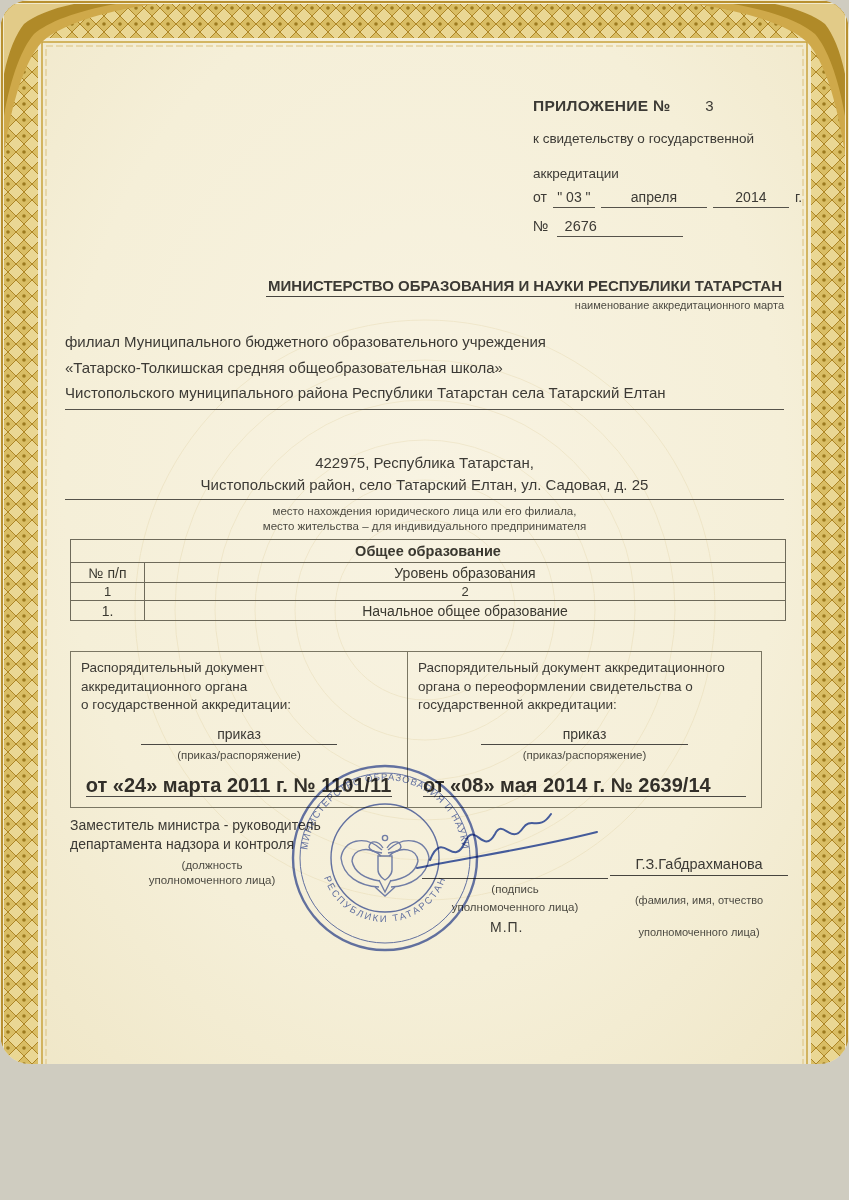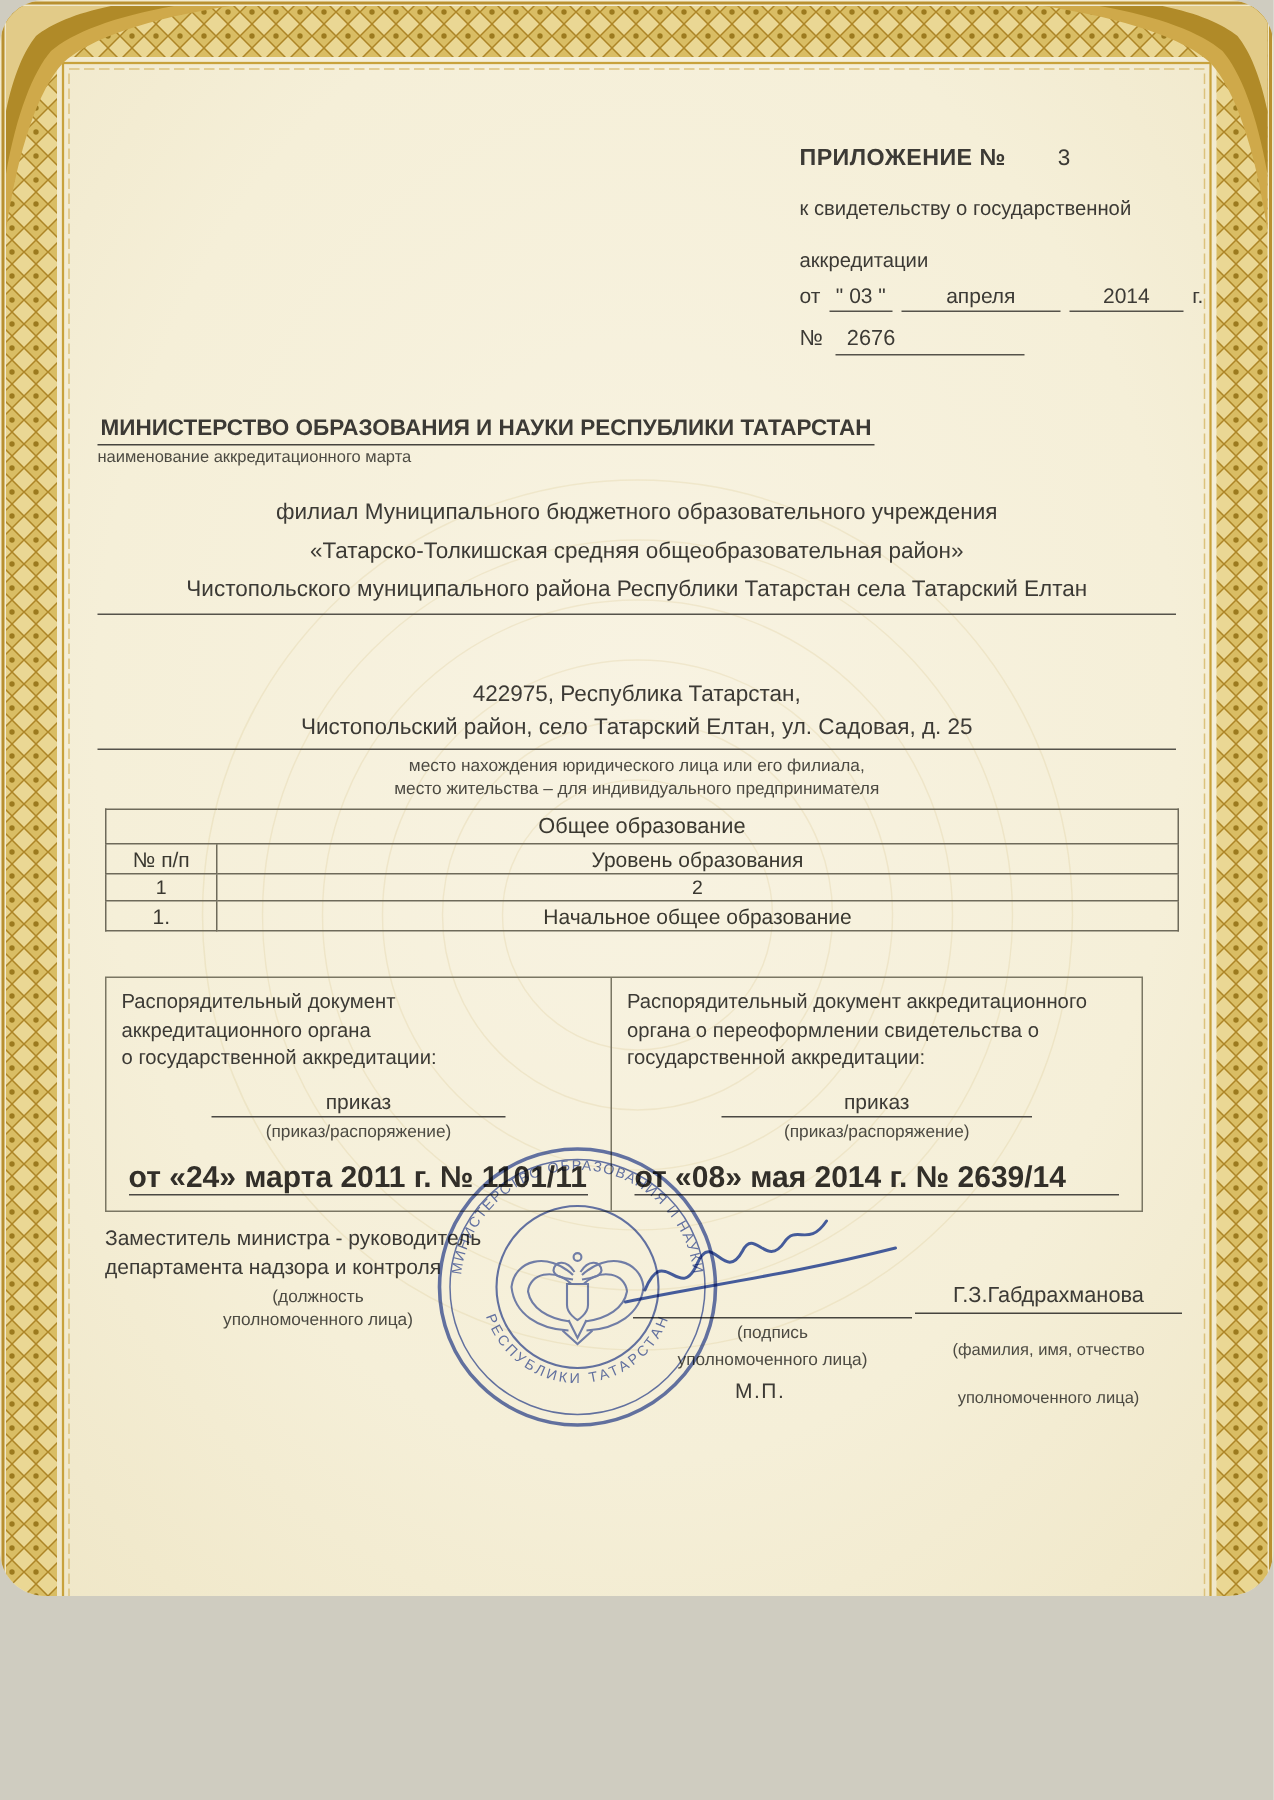--- a/index.html
+++ b/index.html
@@ -18,40 +18,40 @@
   .hdr-sub{line-height:23px;margin-top:12px;}
   .date-row{margin-top:4px;font-size:14px;display:flex;align-items:baseline;gap:6px;}
   .blank{display:inline-block;border-bottom:1px solid #55524a;text-align:center;padding:0 3px 2px;}
   .blank.day{min-width:42px;}
   .blank.month{min-width:106px;}
   .blank.year{min-width:76px;}
   .num-row{margin-top:10px;font-size:14.5px;display:flex;align-items:baseline;gap:8px;}
   .blank.certno{min-width:126px;text-align:left;padding-left:8px;}
 
   
-  .ministry{position:absolute;left:65px;top:277px;width:719px;text-align:left;}
+  .ministry{position:absolute;left:65px;top:277px;width:719px;text-align:right;}
   .ministry-title{display:inline-block;font-weight:bold;font-size:15px;border-bottom:1.5px solid #46443e;padding:0 2px 2px;}
   .ministry-cap{font-size:12px;margin-top:1px;color:#4c4a42;}
 
   
-  .org{position:absolute;left:65px;top:329px;width:719px;text-align:center;font-size:15px;line-height:25.5px;}
+  .org{position:absolute;left:65px;top:329px;width:719px;font-size:15px;line-height:25.5px;}
   .org .u3{border-bottom:1px solid #55524a;padding-bottom:3px;}
   .caption{font-size:11px;line-height:14.5px;color:#4c4a42;}
   .org .caption-wrap{margin-top:5px;}
 
   
   .addr{position:absolute;left:65px;top:452px;width:719px;text-align:center;font-size:15px;line-height:22px;}
   .addr .u2{border-bottom:1px solid #55524a;padding-bottom:3px;}
   .addr .caption-wrap{margin-top:4px;}
   .addr .caption{font-size:11.5px;}
 
   
   .edu{position:absolute;left:70px;top:539px;width:716px;border-collapse:collapse;font-size:14px;color:#3a3830;}
   .edu td{border:1px solid #6e6a5a;padding:1px 4px;text-align:center;height:20px;}
-  .edu .t-title{font-weight:normal;font-size:14.5px;height:23px;}
+  .edu .t-title{font-weight:bold;font-size:14.5px;height:23px;}
   .edu .c-num{width:74px;}
   .edu .idx td{height:17px;font-size:13px;}
 
   
   .decree{position:absolute;left:70px;top:651px;width:692px;min-height:131px;display:flex;border:1px solid #7a7663;font-size:13.5px;line-height:18.5px;}
   .decree-cell{padding:7px 10px 10px;}
   .decree-cell.left{width:337px;border-right:1px solid #7a7663;}
   .decree-cell.right{flex:1;}
   .order-word{width:62%;margin:10px auto 0;text-align:center;border-bottom:1px solid #4a4843;font-size:14px;padding-bottom:1px;}
   .order-caption{text-align:center;font-size:11.5px;margin-top:1px;color:#4c4a42;}
@@ -138,21 +138,21 @@
       </div>
     </div>
 
     <div class="ministry">
       <div class="ministry-title">МИНИСТЕРСТВО ОБРАЗОВАНИЯ И НАУКИ РЕСПУБЛИКИ ТАТАРСТАН</div>
       <div class="ministry-cap caption">наименование аккредитационного марта</div>
     </div>
 
     <div class="org">
       <div>филиал Муниципального бюджетного образовательного учреждения</div>
-      <div>«Татарско-Толкишская средняя общеобразовательная район»</div>
+      <div>«Татарско-Толкишская средняя общеобразовательная школа»</div>
       <div class="u3">Чистопольского муниципального района Республики Татарстан села Татарский Елтан</div>
     </div>
 
     <div class="addr">
       <div>422975, Республика Татарстан,</div>
       <div class="u2">Чистопольский район, село Татарский Елтан, ул. Садовая, д. 25</div>
       <div class="caption-wrap">
         <div class="caption">место нахождения юридического лица или его филиала,</div>
         <div class="caption">место жительства – для индивидуального предпринимателя</div>
       </div>

